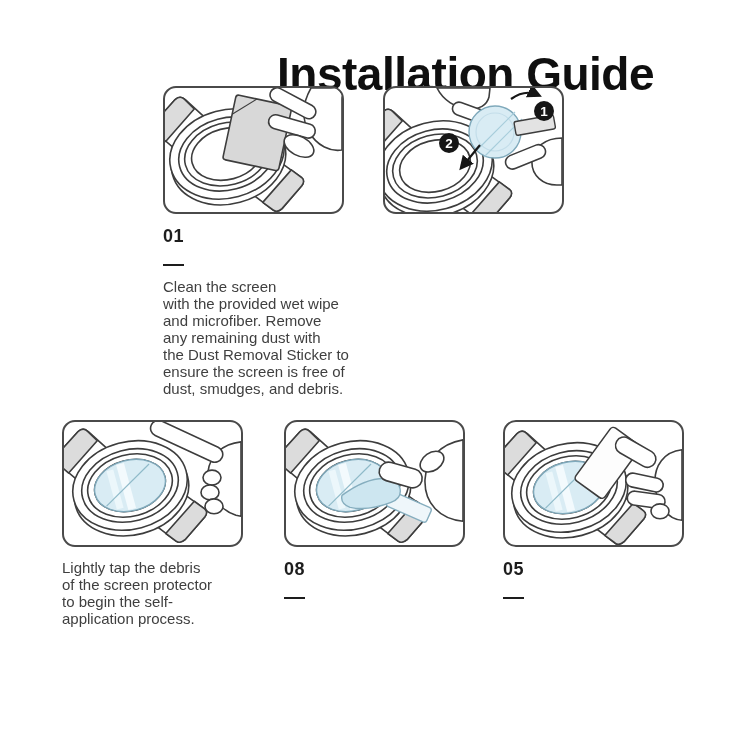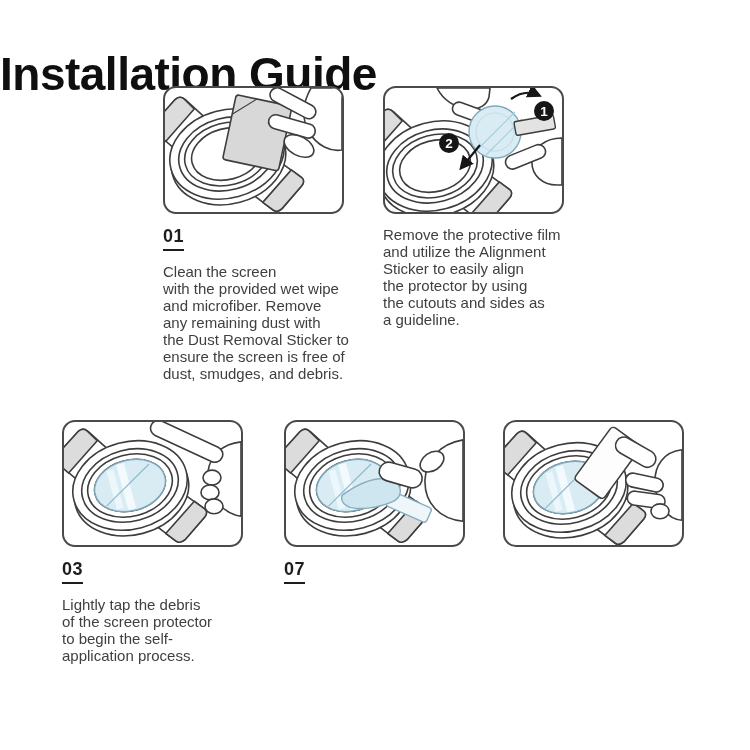--- a/index.html
+++ b/index.html
@@ -1,38 +1,38 @@
 <!DOCTYPE html>
 <html><head>
 <meta charset="utf-8">
 <style>
   html,body{margin:0;padding:0;}
   body{
     width:750px;height:750px;background:#ffffff;position:relative;overflow:hidden;
     font-family:"Liberation Sans","DejaVu Sans",sans-serif;
   }
   .title{
-    position:absolute;top:16px;left:0;width:654px;text-align:left;
+    position:absolute;top:16px;left:0;width:654px;text-align:right;
     font-size:46px;font-weight:bold;letter-spacing:-0.5px;color:#0f0f0f;
   }
   .col{position:absolute;width:206px;}
   #c1{left:163px;top:86px;}
   #c2{left:383px;top:86px;}
   #c3{left:62px;top:420px;}
   #c4{left:284px;top:420px;}
   #c5{left:503px;top:420px;}
   .panel{
     width:181px;height:128px;border:2px solid #4a4a4a;border-radius:13px;
     box-sizing:border-box;background:#fff;overflow:hidden;
   }
   .panel.short{height:127px;}
   .stepnum-row{margin-top:12px;}
   .stepnum{
     display:inline-block;font-size:18px;font-weight:bold;color:#1d1d1d;
-    letter-spacing:0.5px;padding-bottom:2px;border-bottom:2.5px solid #1d1d1d;
+    letter-spacing:0.5px;padding-bottom:17px;border-bottom:2.5px solid #1d1d1d;
   }
   .steptext{
     margin-top:12px;font-size:15px;line-height:17px;color:#3f3f3f;
     white-space:pre-line;
   }
   .ill{display:block;}
 </style>
 </head>
 <body>
 
@@ -110,43 +110,36 @@
         <rect x="118" y="54" width="42" height="14" rx="7" transform="rotate(-22 160 61)"></rect>
       </g>
       <path d="M126,11 Q140,1 153,7" stroke="#161616" stroke-width="2.2" fill="none" marker-end="url(#ah)"></path>
       <circle cx="159" cy="23" r="10" fill="#161616"></circle>
       <text x="159" y="27.8" text-anchor="middle" font-size="13.5" font-weight="bold" fill="#ffffff" font-family="Liberation Sans, DejaVu Sans, sans-serif">1</text>
       <path d="M95,57 L77,79" stroke="#161616" stroke-width="2.2" fill="none" marker-end="url(#ah)"></path>
       <circle cx="64" cy="55" r="10" fill="#161616"></circle>
       <text x="64" y="59.8" text-anchor="middle" font-size="13.5" font-weight="bold" fill="#ffffff" font-family="Liberation Sans, DejaVu Sans, sans-serif">2</text>
     </svg>
   </div>
-  <div class="steptext">Remove the protective film
-and utilize the Alignment
-Sticker to easily align
-the protector by using
-the cutouts and sides as
-a guideline.</div>
 </div>
 
 <div class="col" id="c3">
   <div class="panel short">
     <svg class="ill" width="177" height="123" viewBox="0 0 177 124" preserveAspectRatio="none">
       <use href="#watch-base" transform="translate(66,64) rotate(-15)"></use>
       <use href="#face-blue" transform="translate(66,64) rotate(-15)"></use>
       <g fill="#ffffff" stroke="#3d3d3d" stroke-width="1.6" stroke-linejoin="round">
         <path d="M177,20 C158,22 146,34 144,50 C142,70 154,88 172,94 L177,95 Z"></path>
         <ellipse cx="148" cy="56" rx="9" ry="7.5"></ellipse>
         <ellipse cx="146" cy="71" rx="9" ry="7.5"></ellipse>
         <ellipse cx="150" cy="85" rx="9" ry="7.5"></ellipse>
         <rect x="80" y="28" width="78" height="16" rx="8" transform="rotate(25 158 36)"></rect>
       </g>
     </svg>
   </div>
-  <div class="stepnum-row"><span class="stepnum">03</span></div>
   <div class="steptext">Lightly tap the debris
 of the screen protector
 to begin the self-
 application process.</div>
 </div>
 
 <div class="col" id="c4">
   <div class="panel short">
     <svg class="ill" width="177" height="123" viewBox="0 0 177 124" preserveAspectRatio="none">
       <use href="#watch-base" transform="translate(66,64) rotate(-15)"></use>
@@ -157,33 +150,34 @@
         </g>
         <path d="M56,74 Q80,56 100,57 Q112,58 114,67 Q116,77 105,81 Q82,90 64,86 Q54,82 56,74 Z" fill="#cde6f0" stroke="#86aebf" stroke-width="1.4"></path>
       </g>
       <g fill="#ffffff" stroke="#3d3d3d" stroke-width="1.6" stroke-linejoin="round">
         <path d="M177,18 C154,22 140,38 139,58 C138,82 154,98 177,100 Z"></path>
         <ellipse cx="146" cy="40" rx="13" ry="9" transform="rotate(-35 146 40)"></ellipse>
         <rect x="92" y="50" width="44" height="19" rx="9.5" transform="rotate(16 136 59)"></rect>
       </g>
     </svg>
   </div>
-  <div class="stepnum-row"><span class="stepnum">07</span></div>
+  <div class="stepnum-row"><span class="stepnum">08</span></div>
 </div>
 
 <div class="col" id="c5">
   <div class="panel short">
     <svg class="ill" width="177" height="123" viewBox="0 0 177 124" preserveAspectRatio="none">
       <use href="#watch-base" transform="translate(64,66) rotate(-15)"></use>
       <use href="#face-blue" transform="translate(64,66) rotate(-15)"></use>
       <g fill="#ffffff" stroke="#3d3d3d" stroke-width="1.6" stroke-linejoin="round">
         <path d="M177,28 C159,30 149,44 150,62 C151,84 163,98 177,99 Z"></path>
         <rect x="120" y="58" width="38" height="14" rx="7" transform="rotate(12 158 65)"></rect>
         <rect x="122" y="74" width="38" height="14" rx="7" transform="rotate(8 160 81)"></rect>
         <ellipse cx="155" cy="90" rx="9" ry="7.5"></ellipse>
       </g>
       <g transform="rotate(36 102 42)">
         <rect x="84" y="8" width="36" height="66" rx="4" fill="#fdfdfd" stroke="#3d3d3d" stroke-width="1.6"></rect>
       </g>
       <rect x="106" y="33" width="44" height="17" rx="8.5" transform="rotate(30 150 41)" fill="#ffffff" stroke="#3d3d3d" stroke-width="1.6"></rect>
     </svg>
   </div>
+  <div class="stepnum-row"><span class="stepnum">05</span></div>
 </div>
 
 </body></html>

